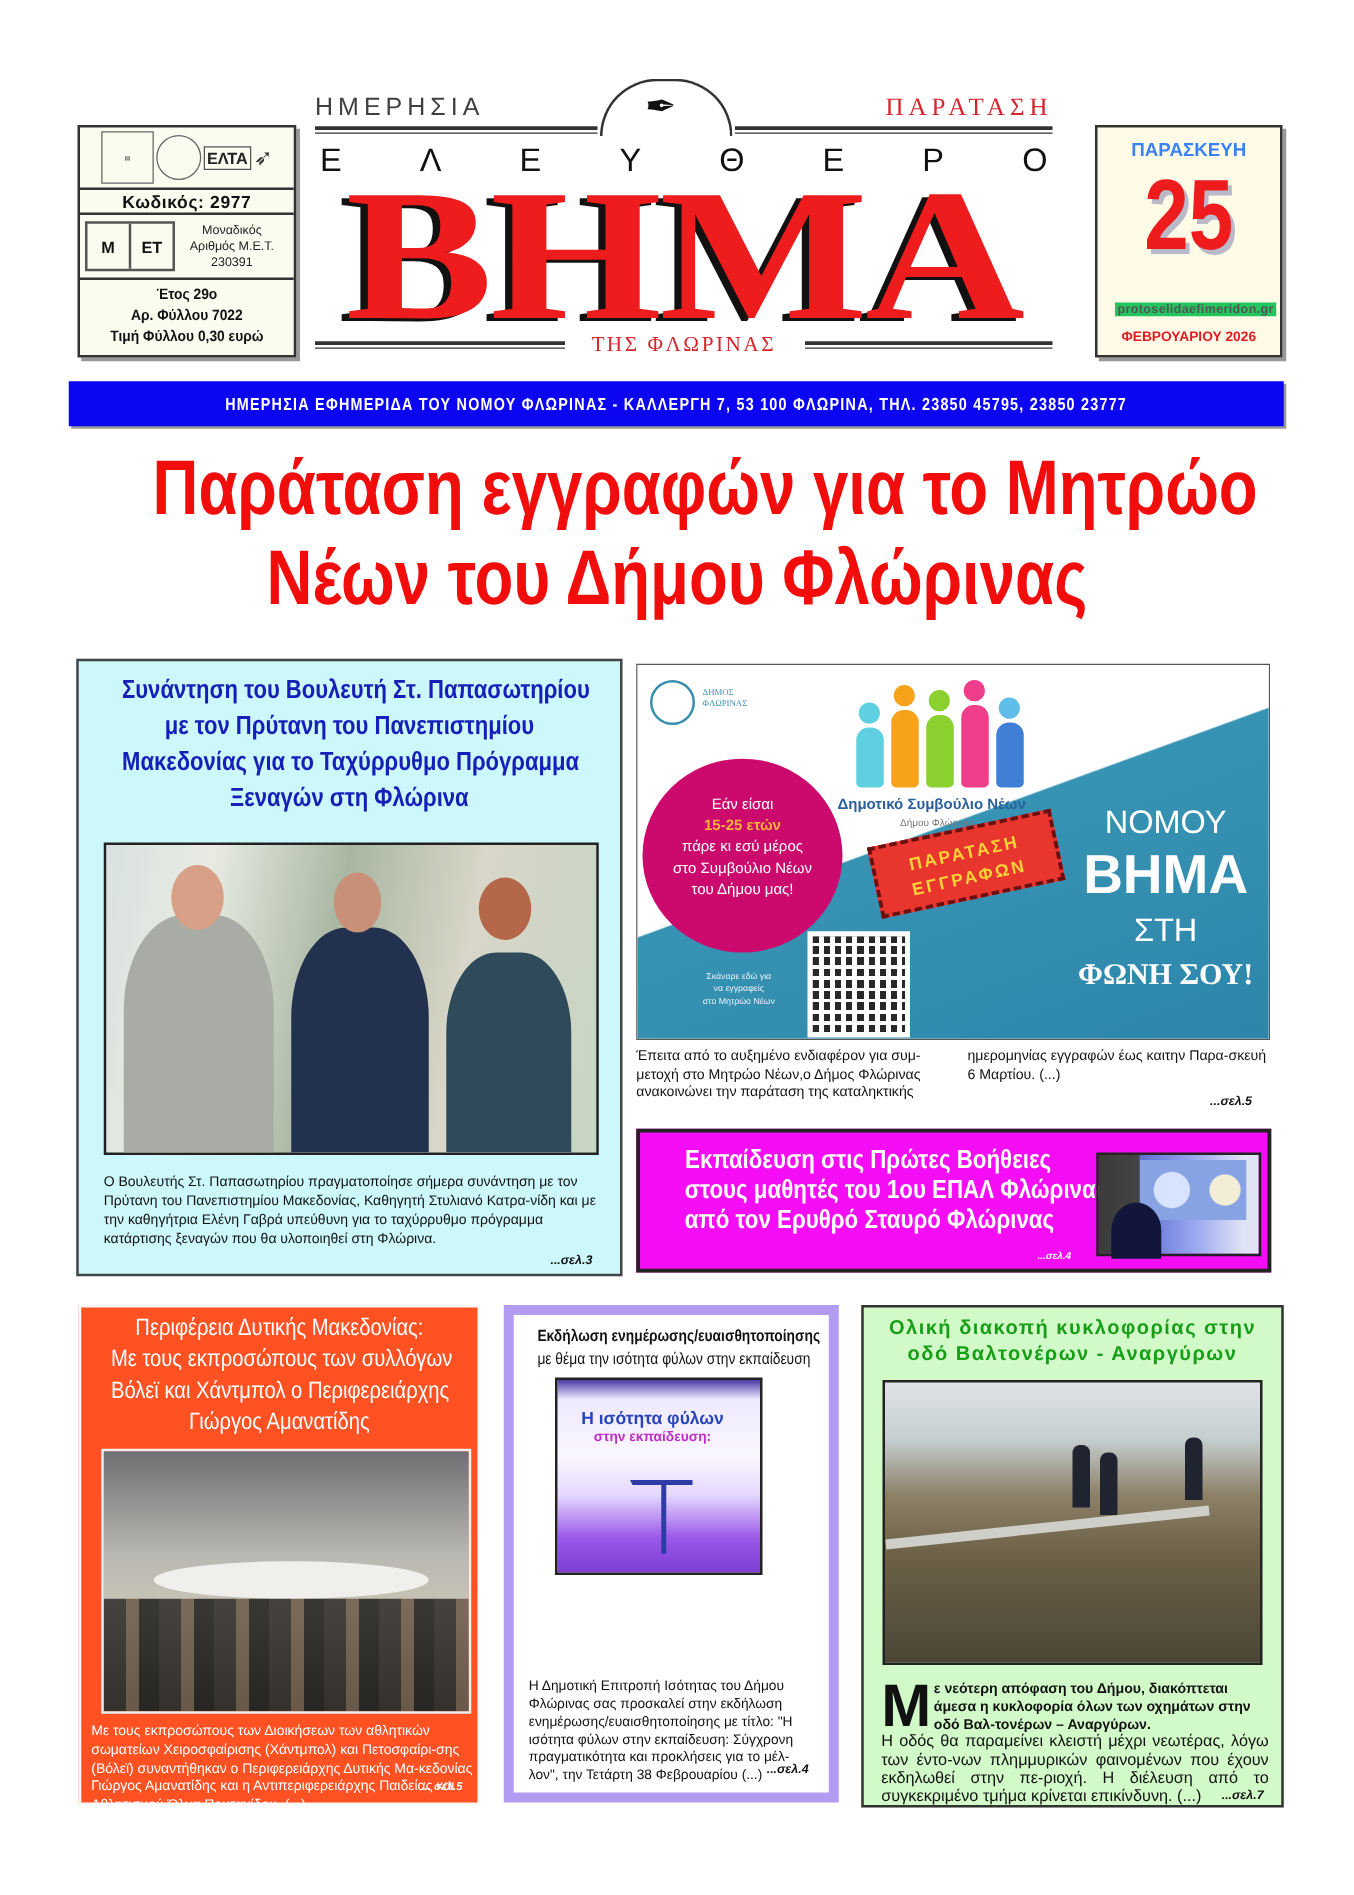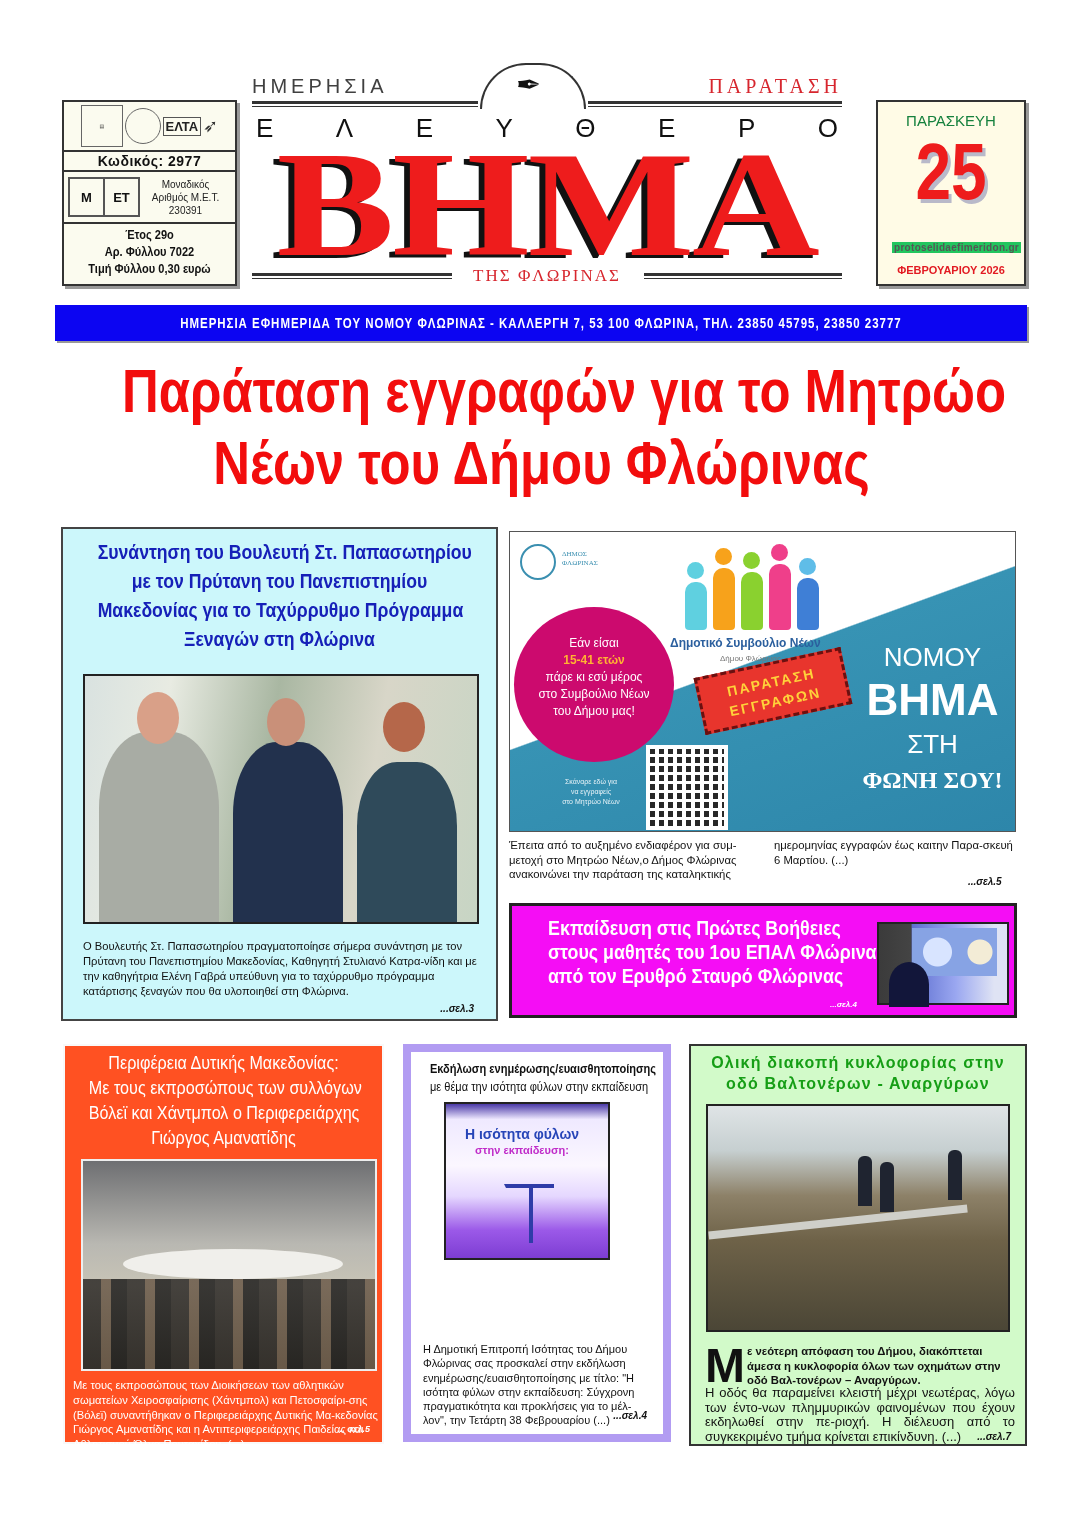--- a/index.html
+++ b/index.html
@@ -29,21 +29,21 @@
   #logo-top-left { left: 0; top: 12px; font-family: Liberation Sans, sans-serif; color: #404040; font-size: 20px; letter-spacing: 4px; }
   #logo-top-right { right: 0; top: 12px; font-family: "Liberation Serif", serif; color: #d7262e; font-size: 20px; letter-spacing: 4px; }
   #logo-arch { left: 228px; top: 0; width: 106px; height: 46px; border: 2px solid #333; border-bottom: none; border-radius: 60px 60px 0 0; }
   #logo-pen { left: 264px; top: 4px; font-size: 30px; color: #111; }
   #logo-eleft { left: 0; top: 50px; width: 590px; display: flex; justify-content: space-between; font-family: "Liberation Sans", sans-serif; font-size: 26px; color: #111; padding: 0 4px; }
   #logo-bhma { left: 0; top: 76px; width: 590px; text-align: center; font-family: "Liberation Serif", serif; font-weight: bold; font-size: 150px; line-height: 130px; color: #ee1c1c; letter-spacing: -2px; text-shadow: -5px 3px 0 #111; transform: scaleX(1.18); }
   #logo-bottom { left: 0; top: 203px; width: 590px; text-align: center; font-family: "Liberation Serif", serif; color: #d7262e; font-size: 17px; letter-spacing: 2px; }
 
   
   #datebox { left: 876px; top: 100px; width: 150px; height: 186px; border: 2px solid #333; background: #fffbe6; box-shadow: 3px 3px 0 #999; text-align: center; }
-  #date-day { margin-top: 10px; color: #15803d; font-weight: normal; font-size: 15px; }
+  #date-day { margin-top: 10px; color: #3b82f6; font-weight: bold; font-size: 15px; }
   #date-num { margin-top: 0; color: #ee1c1c; font-weight: bold; font-size: 80px; line-height: 86px; font-family: "Liberation Sans", sans-serif; transform: scaleX(0.8); text-shadow: 4px 4px 0 #b9b9c9; }
   #date-site { position: absolute; left: 14px; top: 140px; font-size: 10px; color: #555; font-weight: bold; letter-spacing: 0.3px; background: #22c55e; padding: 0 2px; }
   #date-month { position: absolute; left: 0; right: 0; top: 162px; color: #e21a22; font-weight: bold; font-size: 11px; }
 
   
   #strip { left: 55px; top: 305px; width: 972px; height: 36px; background: #0c05f2; box-shadow: 2px 2px 0 #999; color: #fff; font-size: 14px; font-weight: bold; text-align: center; line-height: 36px; letter-spacing: 1.2px; }
   #strip span { display: inline-block; transform: scaleX(0.82); white-space: nowrap; }
 
   
   #headline { left: 30px; top: 355px; width: 1023px; text-align: center; color: #f20d0d; font-weight: bold; font-size: 62px; line-height: 72px; font-family: "Liberation Sans", sans-serif; }
@@ -241,21 +241,21 @@
         <i style="background:#ef3f8a;"></i>
       </div>
     <div class="fig" style="left:112px; height:52px; background:#3f7fd6;">
         <i style="background:#5fbde8;"></i>
       </div>
   </div>
   <div id="ad-council">Δημοτικό Συμβούλιο Νέων</div>
   <div id="ad-council-sub">Δήμου Φλώρινας</div>
   <div id="ad-circle">
     <div>Εάν είσαι</div>
-    <div class="hl">15-41 ετών</div>
+    <div class="hl">15-25 ετών</div>
     <div>πάρε κι εσύ μέρος</div>
     <div>στο Συμβούλιο Νέων</div>
     <div>του Δήμου μας!</div>
   </div>
   <div id="ad-stamp">
     <div>ΠΑΡΑΤΑΣΗ</div>
     <div>ΕΓΓΡΑΦΩΝ</div>
   </div>
   <div id="ad-qr">
       <div></div>

